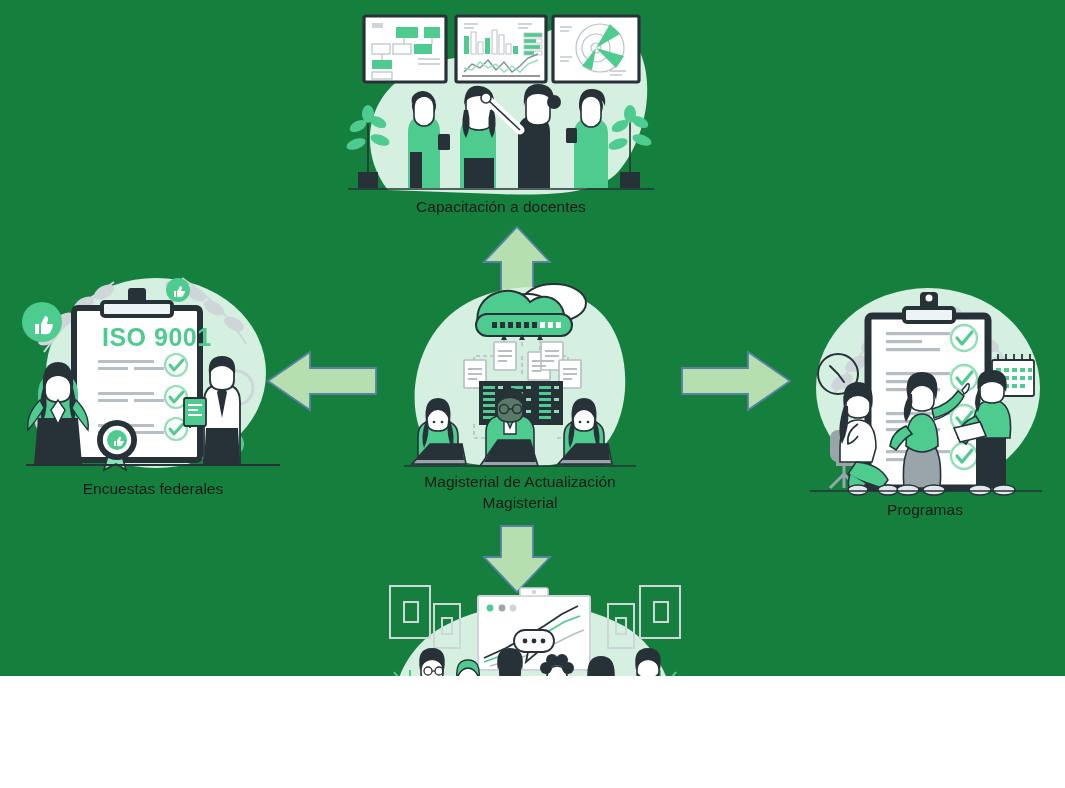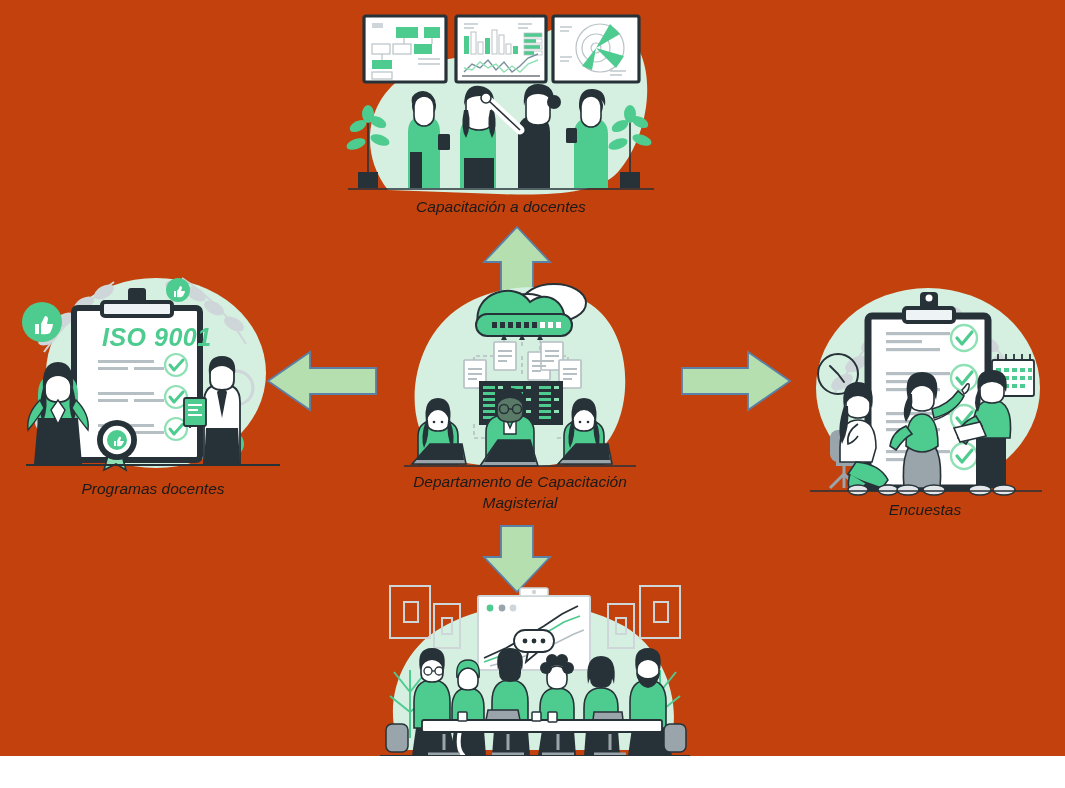--- a/index.html
+++ b/index.html
@@ -6,24 +6,23 @@
     margin: 0;
     padding: 0;
     background: #ffffff;
   }
   body {
     font-family: "Liberation Sans", sans-serif;
   }
   #canvas {
     position: relative;
     width: 1065px;
-    height: 756px;
-    background: #c2410c;
+    height: 676px;
+    background: #15803d;
     overflow: hidden;
-    font-style: italic;
   }
   .node {
     position: absolute;
   }
   .node-illus {
     position: relative;
     width: 100%;
   }
   .node-label {
     text-align: center;
@@ -271,21 +270,21 @@
           <rect x="166" y="130" width="22" height="28" rx="2" fill="#4ecb8f" stroke="#263238" stroke-width="1.8"></rect>
           <g fill="#ffffff">
             <rect x="170" y="136" width="14" height="2"></rect>
             <rect x="170" y="141" width="10" height="2"></rect>
             <rect x="170" y="146" width="14" height="2"></rect>
           </g>
         </g>
         <line x1="8" y1="197" x2="262" y2="197" stroke="#263238" stroke-width="1.8"></line>
       </svg>
     </div>
-    <div class="node-label" style="margin-top:6px;">Programas docentes</div>
+    <div class="node-label" style="margin-top:6px;">Encuestas federales</div>
   </div>
 
   <div class="arrow" style="left:266px; top:350px;">
     <svg width="112" height="62" viewBox="0 0 112 62">
       <polygon points="2,31 44,2 44,18 110,18 110,44 44,44 44,60" fill="#b5dfae" stroke="#5b80a8" stroke-width="1.8"></polygon>
     </svg>
   </div>
 
   <div class="node" style="left:396px; top:278px; width:248px;">
     <div class="node-illus">
@@ -424,21 +423,21 @@
           <path d="M176 142 q-6 18 -2 28 q6 -12 4 -28 Z" fill="#263238"></path>
           <path d="M200 142 q6 18 2 28 q-6 -12 -4 -28 Z" fill="#263238"></path>
           <circle cx="184" cy="144" r="1.3" fill="#263238"></circle>
             <circle cx="192" cy="144" r="1.3" fill="#263238"></circle>
           <path d="M162 186 L180 166 L212 166 L216 186 Z" fill="#9aa5ab" stroke="#263238" stroke-width="1.6"></path>
           <path d="M180 166 L212 166 L214 182 L166 182 Z" fill="#263238"></path>
         </g>
         <line x1="8" y1="188" x2="240" y2="188" stroke="#263238" stroke-width="1.6"></line>
       </svg>
     </div>
-    <div class="node-label" style="margin-top:2px;">Departamento de Capacitación
+    <div class="node-label" style="margin-top:2px;">Magisterial de Actualización
 Magisterial</div>
   </div>
 
   <div class="arrow" style="left:680px; top:350px;">
     <svg width="112" height="62" viewBox="0 0 112 62">
       <polygon points="110,31 68,2 68,18 2,18 2,44 68,44 68,60" fill="#b5dfae" stroke="#5b80a8" stroke-width="1.8"></polygon>
     </svg>
   </div>
 
   <div class="node" style="left:800px; top:278px; width:250px;">
@@ -564,21 +563,21 @@
           <path d="M178 114 q-4 -22 14 -22 q18 0 14 22 q-4 -10 -14 -10 q-10 0 -14 10 Z" fill="#263238"></path>
           <path d="M178 112 q-6 14 0 22 q4 -10 2 -22 Z" fill="#263238"></path>
           <path d="M176 138 q-18 8 -18 22 l8 6 q8 -14 16 -18 Z" fill="#4ecb8f" stroke="#263238" stroke-width="1.6"></path>
           <path d="M154 150 l26 -6 l6 14 l-26 6 Z" fill="#ffffff" stroke="#263238" stroke-width="1.6"></path>
           <ellipse cx="180" cy="212" rx="11" ry="5" fill="#e3e7e9" stroke="#263238" stroke-width="1.4"></ellipse>
           <ellipse cx="204" cy="212" rx="11" ry="5" fill="#e3e7e9" stroke="#263238" stroke-width="1.4"></ellipse>
         </g>
         <line x1="10" y1="213" x2="242" y2="213" stroke="#263238" stroke-width="1.6"></line>
       </svg>
     </div>
-    <div class="node-label" style="margin-top:2px;">Encuestas</div>
+    <div class="node-label" style="margin-top:2px;">Programas</div>
   </div>
 
   <div class="arrow" style="left:482px; top:524px;">
     <svg width="70" height="70" viewBox="0 0 70 70">
       <polygon points="35,68 68,33 51,33 51,2 19,2 19,33 2,33" fill="#b5dfae" stroke="#5b80a8" stroke-width="1.8"></polygon>
     </svg>
   </div>
 
   <div class="node" style="left:372px; top:572px; width:326px;">
     <div class="node-illus">

